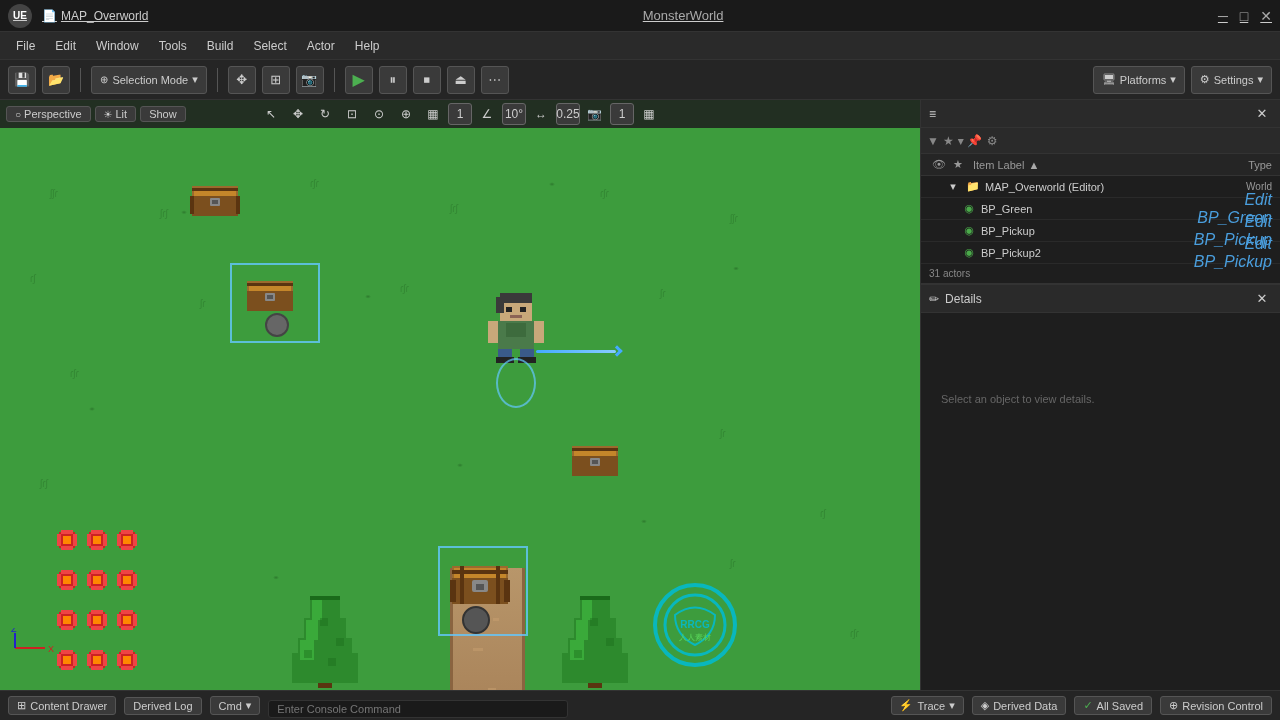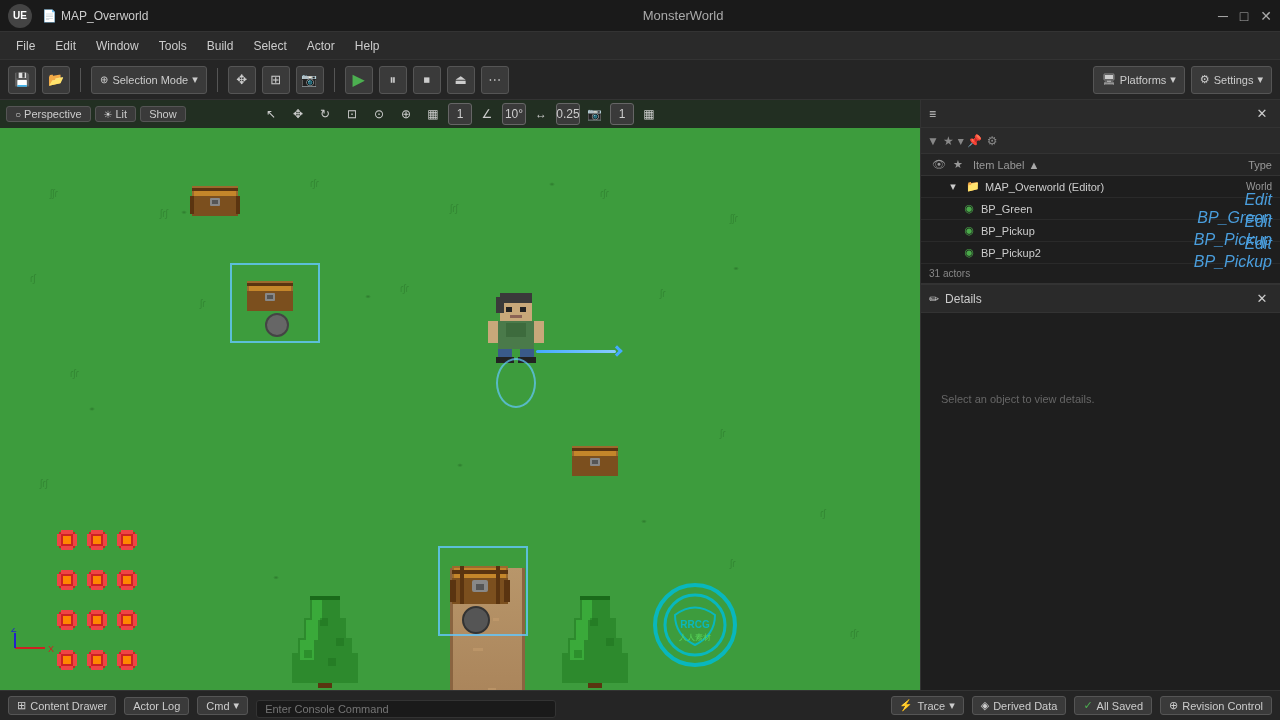--- a/index.html
+++ b/index.html
@@ -7,20 +7,21 @@
 
     
     #titlebar {
       height: 32px;
       background: #1a1a1a;
       display: flex;
       align-items: center;
       justify-content: space-between;
       padding: 0 8px;
       border-bottom: 1px solid #333;
+      text-decoration: underline;
     }
     #titlebar-left { display: flex; align-items: center; gap: 10px; }
     #titlebar-logo { width: 24px; height: 24px; background: #444; border-radius: 50%; display: flex; align-items: center; justify-content: center; font-weight: bold; color: #fff; font-size: 10px; }
     #titlebar-map { color: #ccc; font-size: 12px; display: flex; align-items: center; gap: 4px; }
     #titlebar-controls { display: flex; gap: 12px; }
     #titlebar-controls span { cursor: pointer; color: #aaa; font-size: 14px; }
 
     
     #menubar {
       height: 28px;
@@ -797,21 +798,21 @@
 
   </div>
 </div>
 
 <div id="statusbar">
   <div class="status-btn">
     <span>⊞</span>
     <span>Content Drawer</span>
   </div>
   <div class="status-btn">
-    <span>Actor Log</span>
+    <span>Derived Log</span>
   </div>
   <div class="status-btn">
     <span>Cmd</span>
     <span>▾</span>
   </div>
   <input type="text" style="flex: 1 1 0%; max-width: 300px; background: rgb(26, 26, 26); border: 1px solid rgb(51, 51, 51); border-radius: 3px; color: rgb(136, 136, 136); padding: 2px 8px; font-size: 11px; outline: none; margin-top: 6px;" placeholder="Enter Console Command">
   <div class="status-spacer"></div>
   <div class="status-btn">
     <span>⚡</span>
     <span>Trace</span>

